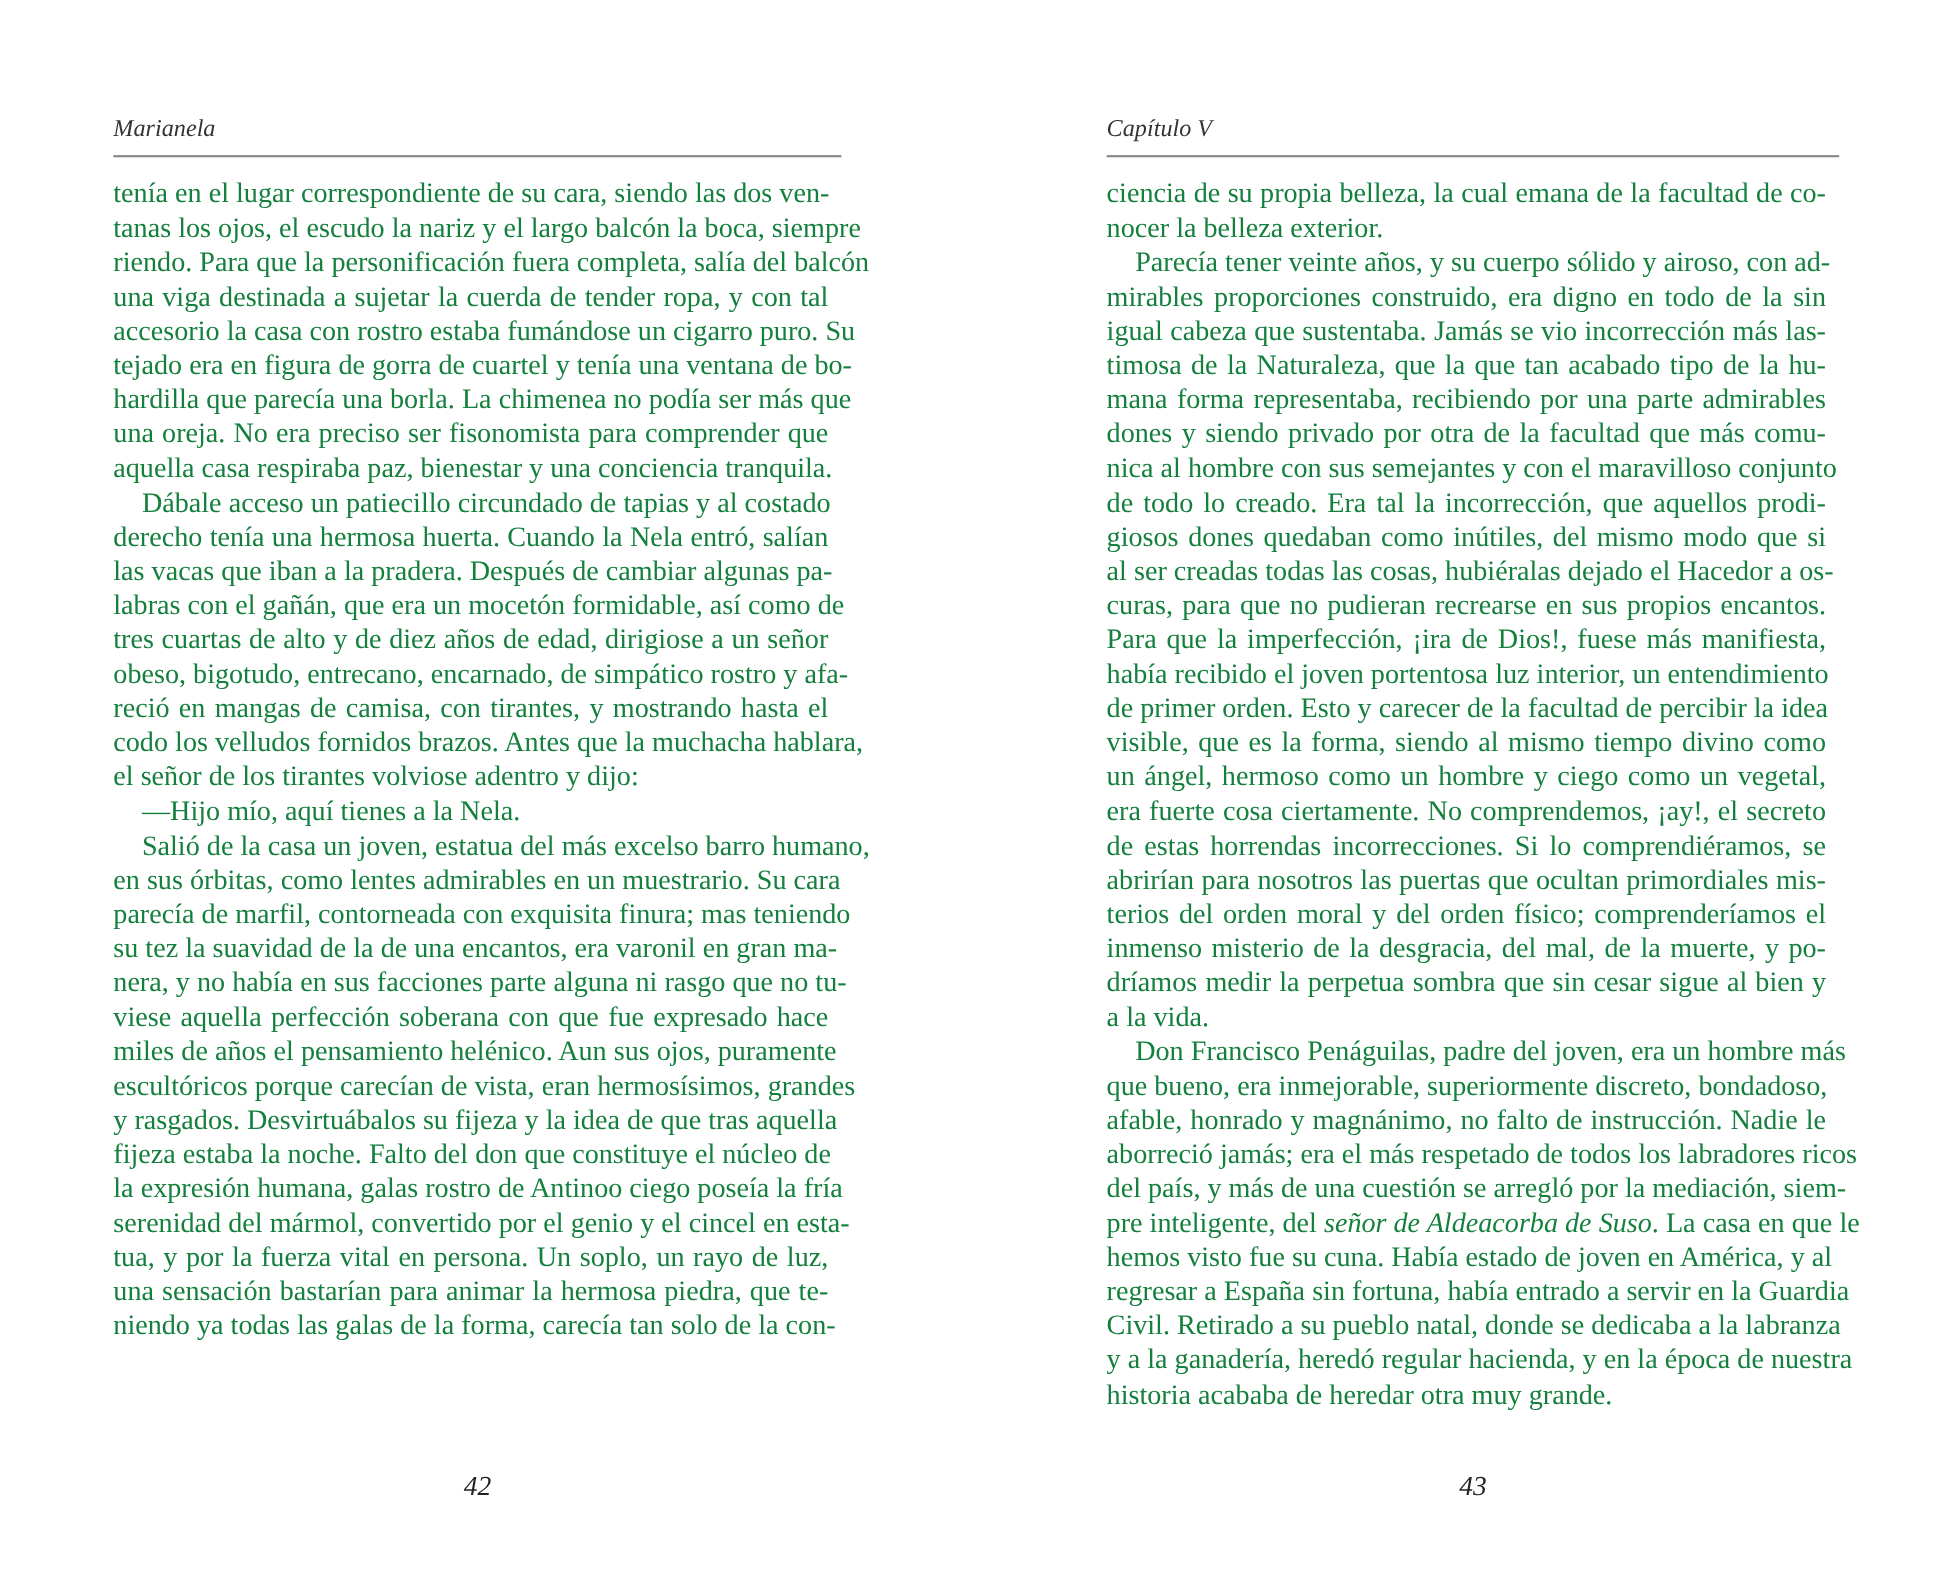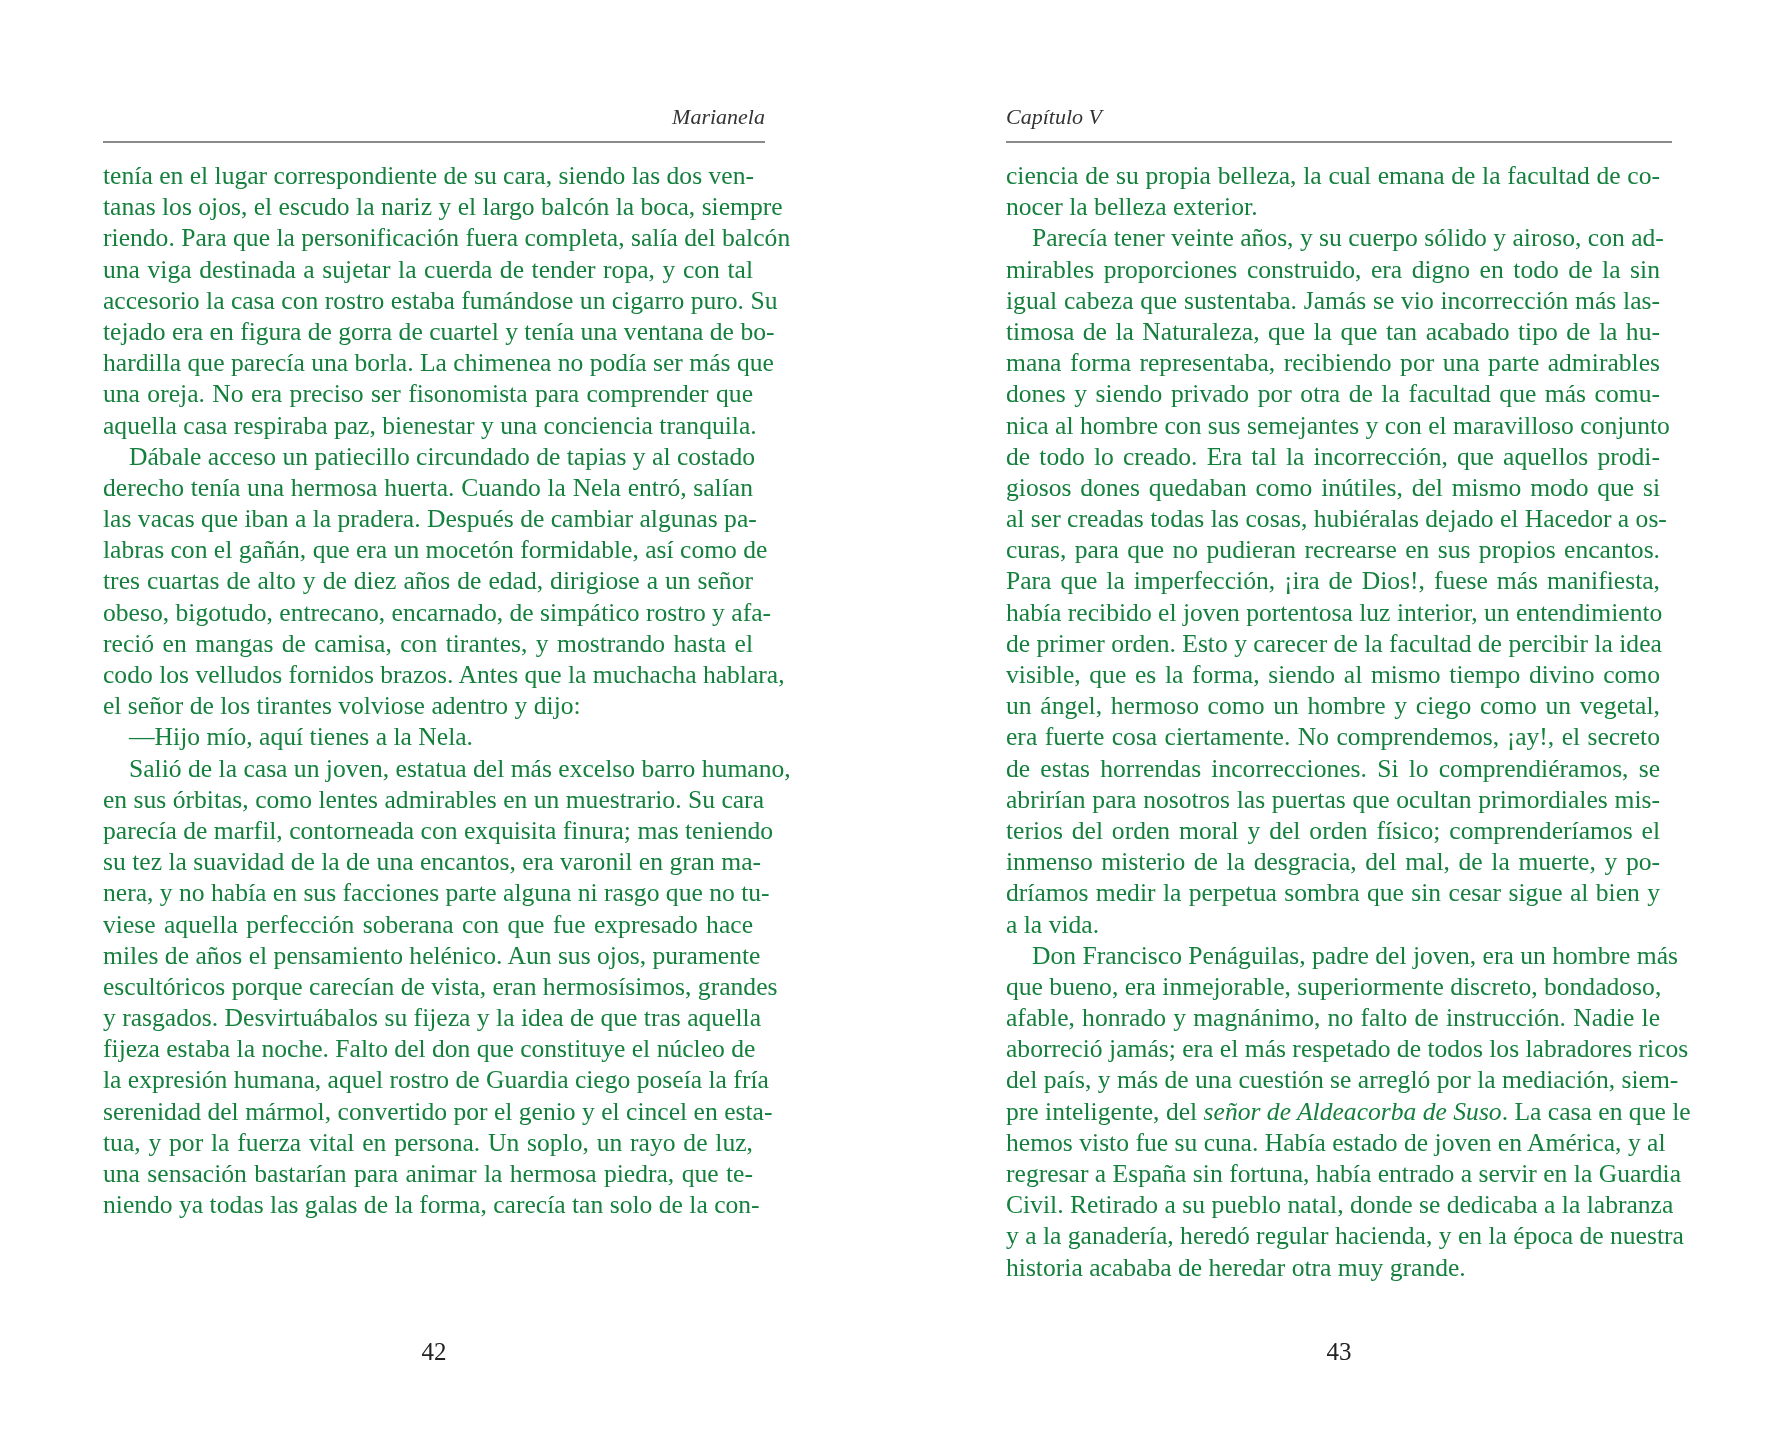--- a/index.html
+++ b/index.html
@@ -5,34 +5,34 @@
   html, body { margin:0; padding:0; background:#ffffff; }
   body { width:1772px; height:1450px; position:relative; overflow:hidden; color:#222; }
   .page { position:absolute; top:0; height:1450px; }
   .page.left { left:103px; width:662px; }
   .page.right { left:1006px; width:666px; }
   .running-head {
     position:absolute; top:104px; left:0; right:0;
     font-family:"Liberation Serif", "DejaVu Serif", serif; font-style:italic;
     font-size:22px; color:#333;
   }
-  .page.left .running-head { text-align:right; }
+  .page.left .running-head { text-align:left; }
   .page.right .running-head { text-align:left; }
   .rule { position:absolute; top:141px; left:0; right:0; height:2px; background:#8a8a8a; }
   .body-text {
     position:absolute; top:160px; left:0; right:12px;
     font-family:"Liberation Serif", "DejaVu Serif", serif;
     font-size:25.6px; line-height:31.2px; color:#15803d;
   }
   .line { display:block; white-space:nowrap; text-align:justify; text-align-last:justify; height:31.2px; overflow:visible; }
   .line.last { text-align-last:left; }
   .line.indent { padding-left:26px; }
   .folio {
     position:absolute; top:1338px; left:0; right:0; text-align:center;
-    font-family:"Liberation Serif", "DejaVu Serif", serif; font-size:25px; color:#222;
+    font-family:"Liberation Serif", "DejaVu Serif", serif; font-size:25px; color:#222;font-style:italic;
   }
   em { font-style:italic; }
 </style>
 </head>
 <body>
 
 <div class="page left">
   <div class="running-head">Marianela</div>
   <div class="rule"></div>
   <div class="body-text">
@@ -58,21 +58,21 @@
       <span class="line indent"><span>Salió de la casa un joven, estatua del más excelso barro humano,</span></span>
       <span class="line"><span>en sus órbitas, como lentes admirables en un muestrario. Su cara</span></span>
       <span class="line"><span>parecía de marfil, contorneada con exquisita finura; mas teniendo</span></span>
       <span class="line"><span>su tez la suavidad de la de una encantos, era varonil en gran ma-</span></span>
       <span class="line"><span>nera, y no había en sus facciones parte alguna ni rasgo que no tu-</span></span>
       <span class="line"><span>viese aquella perfección soberana con que fue expresado hace</span></span>
       <span class="line"><span>miles de años el pensamiento helénico. Aun sus ojos, puramente</span></span>
       <span class="line"><span>escultóricos porque carecían de vista, eran hermosísimos, grandes</span></span>
       <span class="line"><span>y rasgados. Desvirtuábalos su fijeza y la idea de que tras aquella</span></span>
       <span class="line"><span>fijeza estaba la noche. Falto del don que constituye el núcleo de</span></span>
-      <span class="line"><span>la expresión humana, aquel rostro de Guardia ciego poseía la fría</span></span>
+      <span class="line"><span>la expresión humana, galas rostro de Antinoo ciego poseía la fría</span></span>
       <span class="line"><span>serenidad del mármol, convertido por el genio y el cincel en esta-</span></span>
       <span class="line"><span>tua, y por la fuerza vital en persona. Un soplo, un rayo de luz,</span></span>
       <span class="line"><span>una sensación bastarían para animar la hermosa piedra, que te-</span></span>
       <span class="line"><span>niendo ya todas las galas de la forma, carecía tan solo de la con-</span></span>
     </div>
   <div class="folio">42</div>
 </div>
 
 <div class="page right">
   <div class="running-head">Capítulo V</div>

